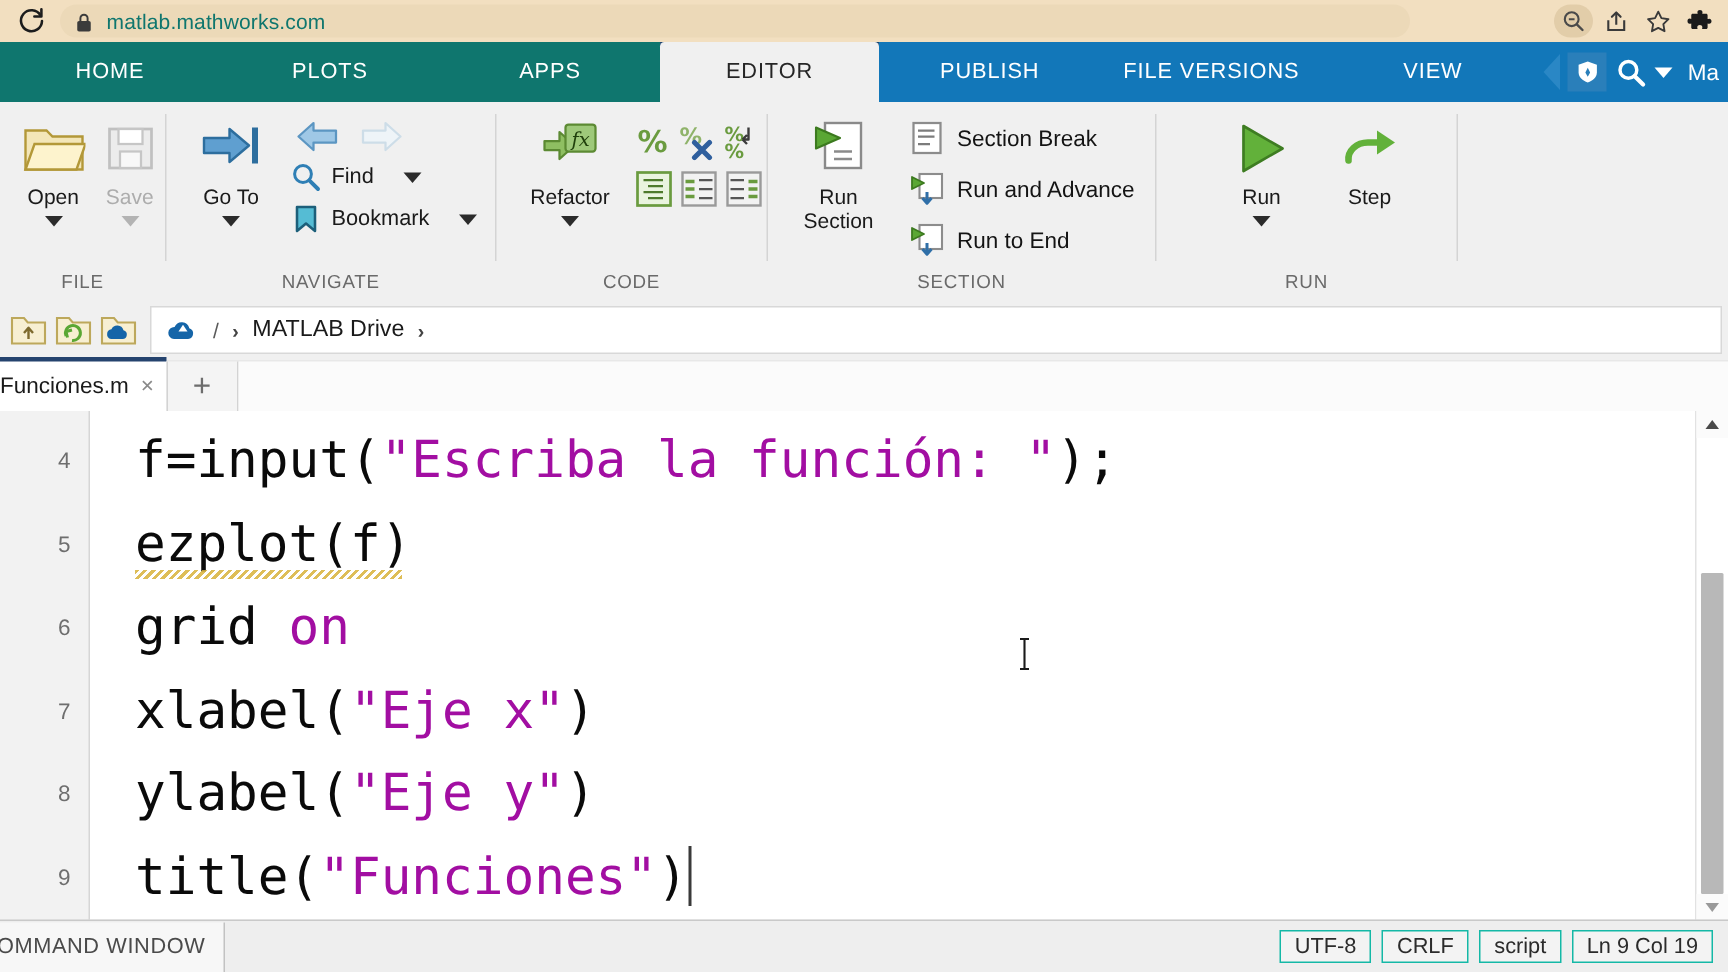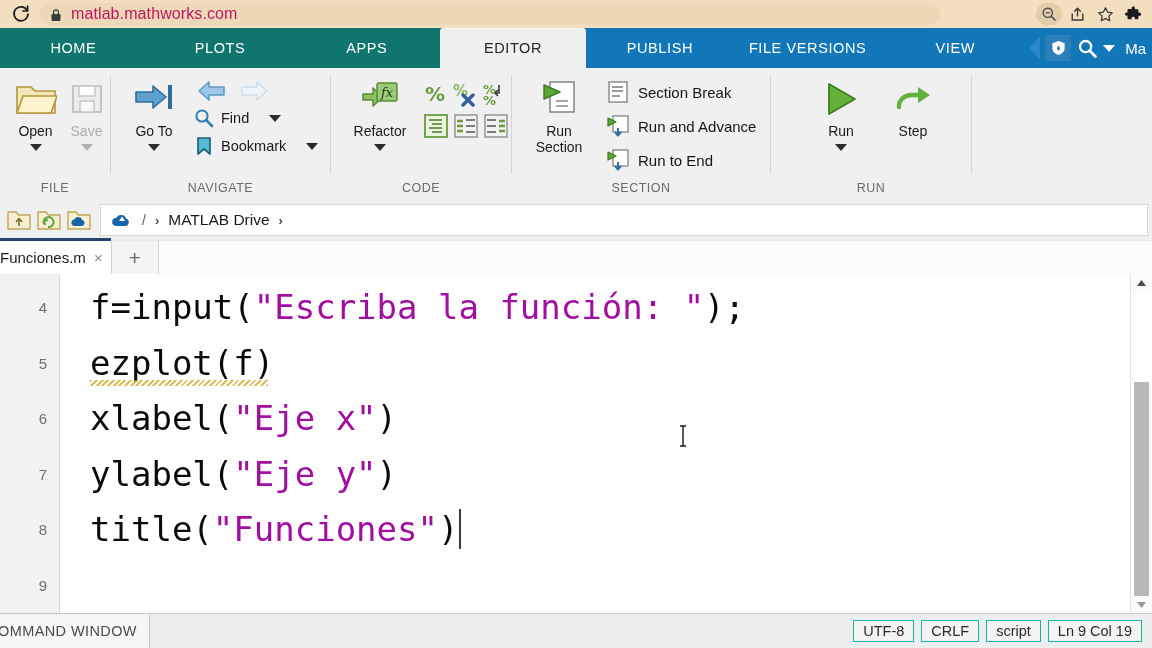--- a/index.html
+++ b/index.html
@@ -22,21 +22,21 @@
     display: flex; align-items: center; justify-content: center;
     color: #1d1d1d;
   }
   .url-pill {
     margin-left: 6px; height: 22px; flex: 1;
     background: #ecd9b8; border-radius: 11px;
     display: flex; align-items: center; padding: 0 10px;
     max-width: 880px;
   }
   .lock-icon { width: 13px; height: 13px; margin-right: 8px; color:#3b3b3b; }
-  .url-text { font-size: 16px; color: #be185d; letter-spacing: .1px; }
+  .url-text { font-size: 14px; color: #0f766e; letter-spacing: .1px; }
   .browser-actions {
     position: absolute; right: 6px; top: 0; height: 28px;
     display: flex; align-items: center; gap: 2px;
   }
   .bicon {
     width: 26px; height: 22px; display:flex; align-items:center; justify-content:center;
     color:#3a3a3a;
   }
   .bicon.highlight { background:#e2cda9; border-radius: 11px; }
 
@@ -591,20 +591,21 @@
       <div class="ln">7</div>
       <div class="ln">8</div>
       <div class="ln">9</div>
     </div>
     <div class="code">
 
       <div class="cline"><span>f=input(</span><span class="str">"Escriba la función: "</span><span>);</span></div>
 
       <div class="cline"><span>ezplot(f)</span><span class="squig"></span></div>
 
+      <div class="cline"><span>grid </span><span class="kw">on</span></div>
 
       <div class="cline"><span>xlabel(</span><span class="str">"Eje x"</span><span>)</span></div>
 
       <div class="cline"><span>ylabel(</span><span class="str">"Eje y"</span><span>)</span></div>
 
       <div class="cline"><span>title(</span><span class="str">"Funciones"</span><span>)</span><span class="caret"></span></div>
 
       <div class="mouse-cursor">
         <svg width="10" height="24" viewBox="0 0 10 24">
           <path d="M2 2 h6 M5 2 v20 M2 22 h6" stroke="#1a1a1a" stroke-width="1.4" fill="none"></path>

